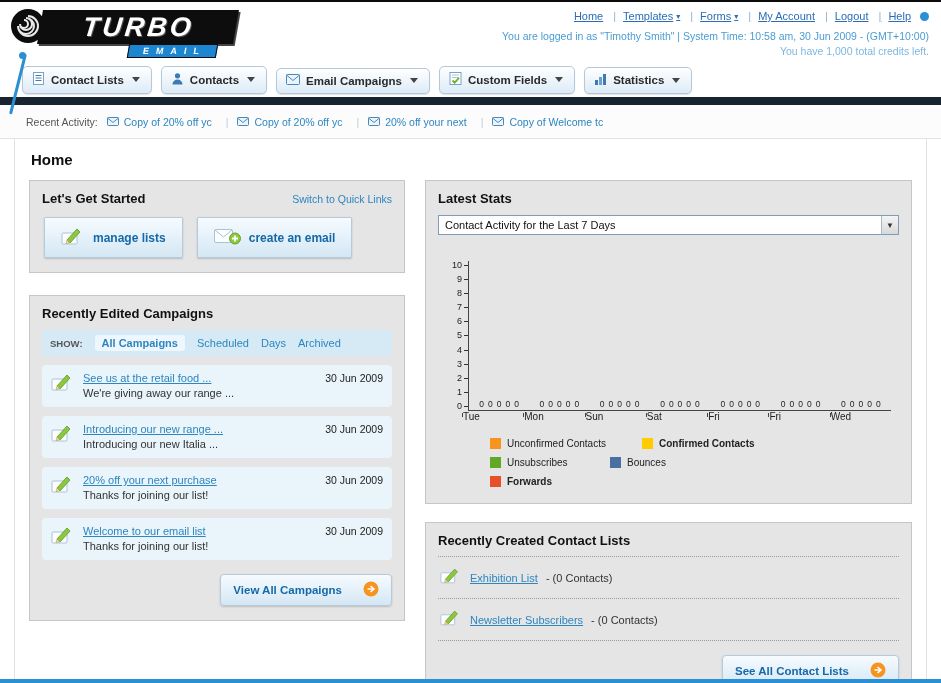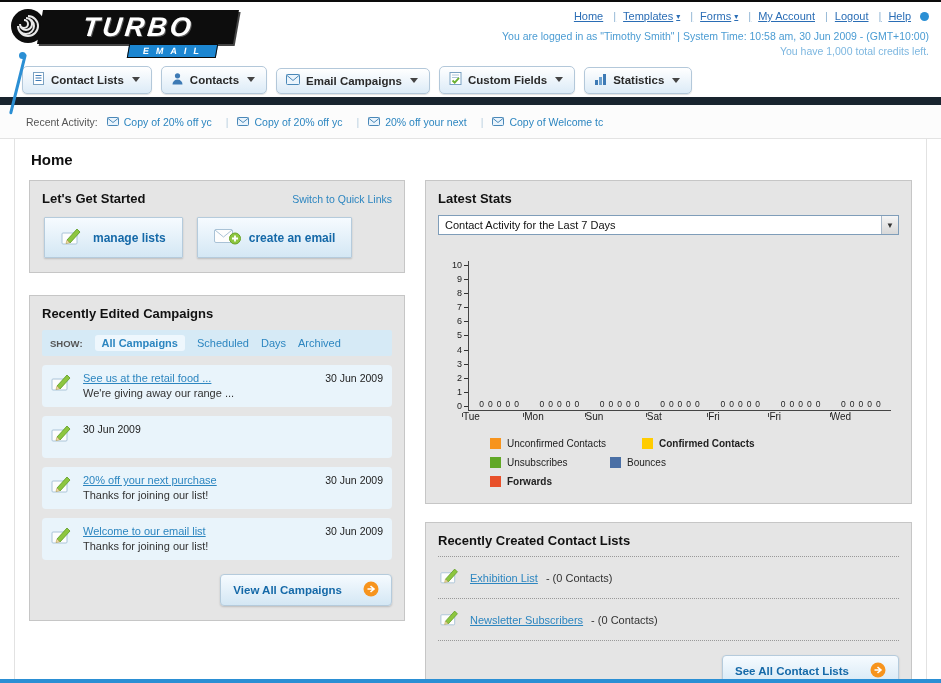--- a/index.html
+++ b/index.html
@@ -283,20 +283,24 @@
             </div>
             <span class="camp-date">30 Jun 2009</span>
           </div>
 
           <div class="camp-row">
             <span><svg width="24" height="20" viewBox="0 0 24 20">
                   <rect x="1" y="7" width="15" height="11" rx="1" fill="#fdfdfd" stroke="#aac4d8"></rect>
                   <path d="M6 14 L16 3 L19 6 L9 17 Z" fill="#8dc63f" stroke="#5a9a1f" stroke-width="0.8"></path>
                   <path d="M6 14 L5 17.6 L8.8 16.8 Z" fill="#efe0a8" stroke="#b09a50" stroke-width="0.6"></path>
                 </svg></span>
+            <div class="camp-text">
+              <a class="camp-title">Introducing our new range ...</a>
+              <div class="camp-sub">Introducing our new Italia ...</div>
+            </div>
             <span class="camp-date">30 Jun 2009</span>
           </div>
 
           <div class="camp-row">
             <span><svg width="24" height="20" viewBox="0 0 24 20">
                   <rect x="1" y="7" width="15" height="11" rx="1" fill="#fdfdfd" stroke="#aac4d8"></rect>
                   <path d="M6 14 L16 3 L19 6 L9 17 Z" fill="#8dc63f" stroke="#5a9a1f" stroke-width="0.8"></path>
                   <path d="M6 14 L5 17.6 L8.8 16.8 Z" fill="#efe0a8" stroke="#b09a50" stroke-width="0.6"></path>
                 </svg></span>
             <div class="camp-text">

